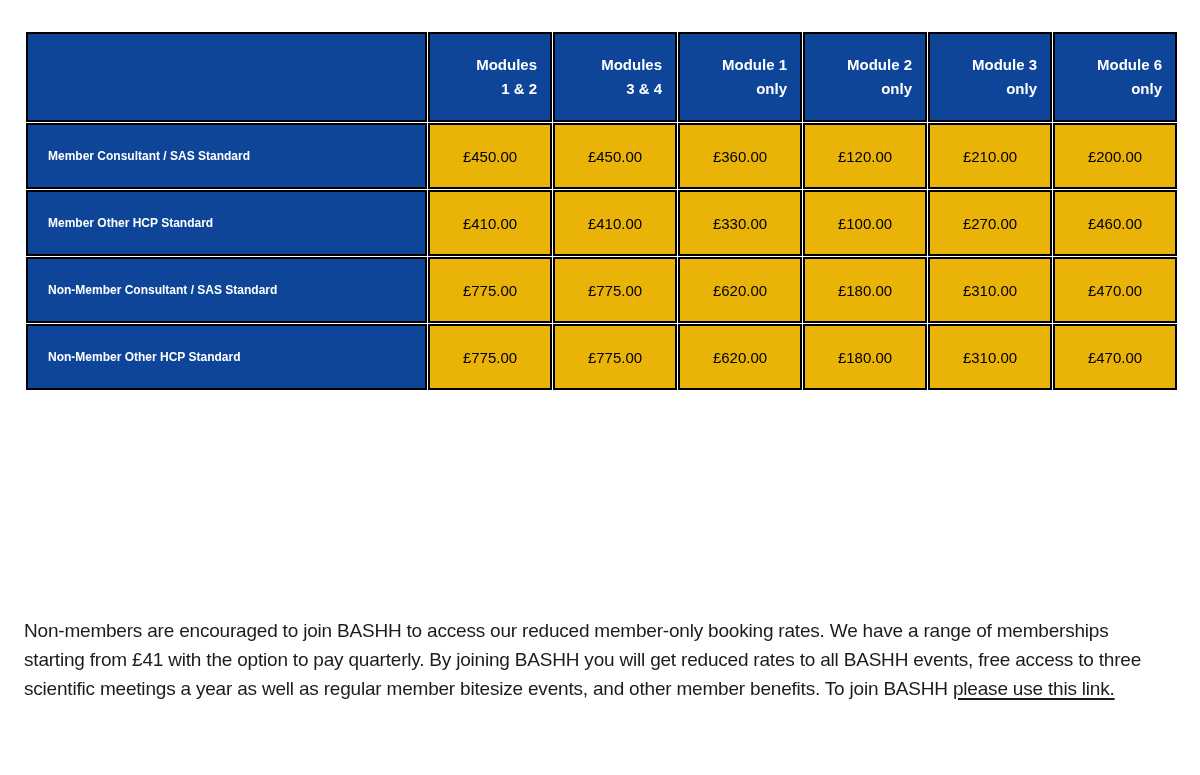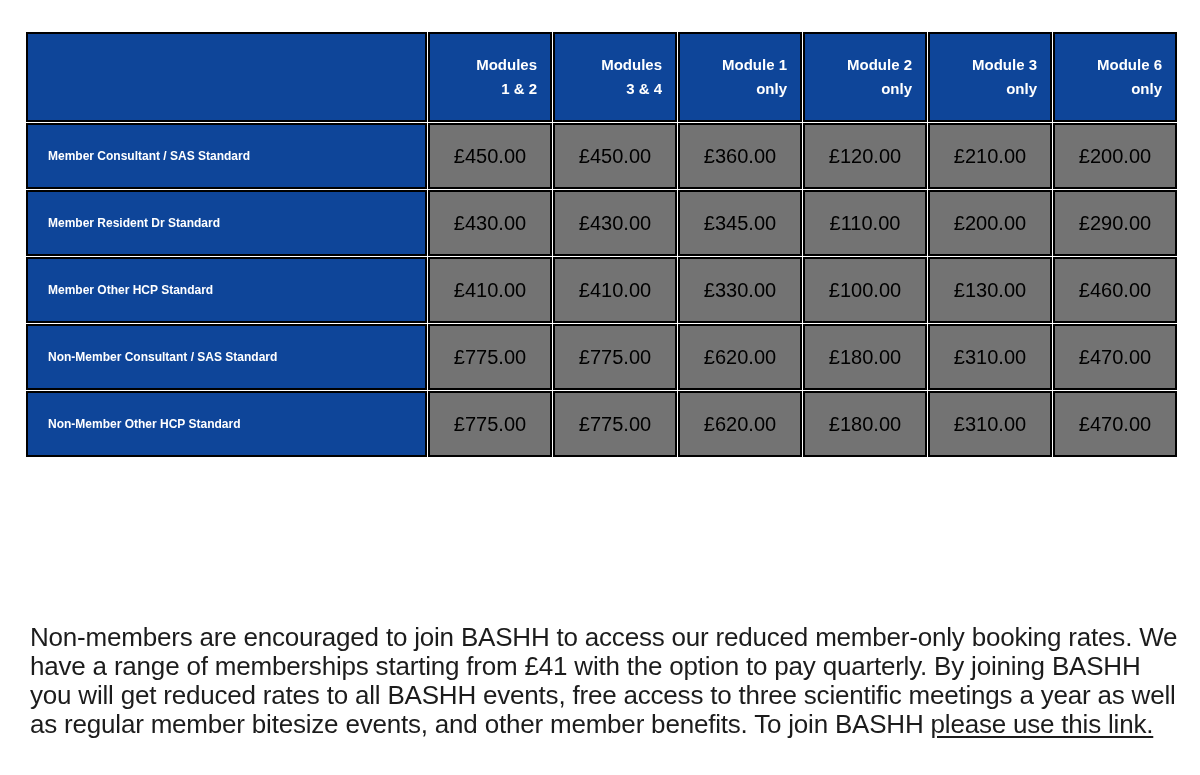--- a/index.html
+++ b/index.html
@@ -54,36 +54,36 @@
     background: #0e4599;
     color: #ffffff;
     font-size: 12px;
     font-weight: bold;
     text-align: left;
     vertical-align: middle;
     padding-left: 20px;
     height: 66px;
   }
   td.price {
-    background: #737373;
+    background: #eab308;
     color: #000000;
-    font-size: 20px;
+    font-size: 15px;
     text-align: center;
     vertical-align: middle;
     height: 66px;
   }
 
   
   .note {
     position: absolute;
-    left: 30px;
+    left: 24px;
     top: 597px;
     width: 1148px;
     color: #1c1c1c;
-    font-size: 26px;
+    font-size: 19px;
     line-height: 29px;
     letter-spacing: -0.2px;
   }
   .note a.join-link {
     color: #1c1c1c;
     text-decoration: underline;
     text-decoration-thickness: 2px;
     text-underline-offset: 3px;
     cursor: pointer;
   }
@@ -116,35 +116,26 @@
         <tr>
           <td class="rowlabel">Member Consultant / SAS Standard</td>
           <td class="price">£450.00</td>
           <td class="price">£450.00</td>
           <td class="price">£360.00</td>
           <td class="price">£120.00</td>
           <td class="price">£210.00</td>
           <td class="price">£200.00</td>
         </tr>
         <tr>
-          <td class="rowlabel">Member Resident Dr Standard</td>
-          <td class="price">£430.00</td>
-          <td class="price">£430.00</td>
-          <td class="price">£345.00</td>
-          <td class="price">£110.00</td>
-          <td class="price">£200.00</td>
-          <td class="price">£290.00</td>
-        </tr>
-        <tr>
           <td class="rowlabel">Member Other HCP Standard</td>
           <td class="price">£410.00</td>
           <td class="price">£410.00</td>
           <td class="price">£330.00</td>
           <td class="price">£100.00</td>
-          <td class="price">£130.00</td>
+          <td class="price">£270.00</td>
           <td class="price">£460.00</td>
         </tr>
         <tr>
           <td class="rowlabel">Non-Member Consultant / SAS Standard</td>
           <td class="price">£775.00</td>
           <td class="price">£775.00</td>
           <td class="price">£620.00</td>
           <td class="price">£180.00</td>
           <td class="price">£310.00</td>
           <td class="price">£470.00</td>

